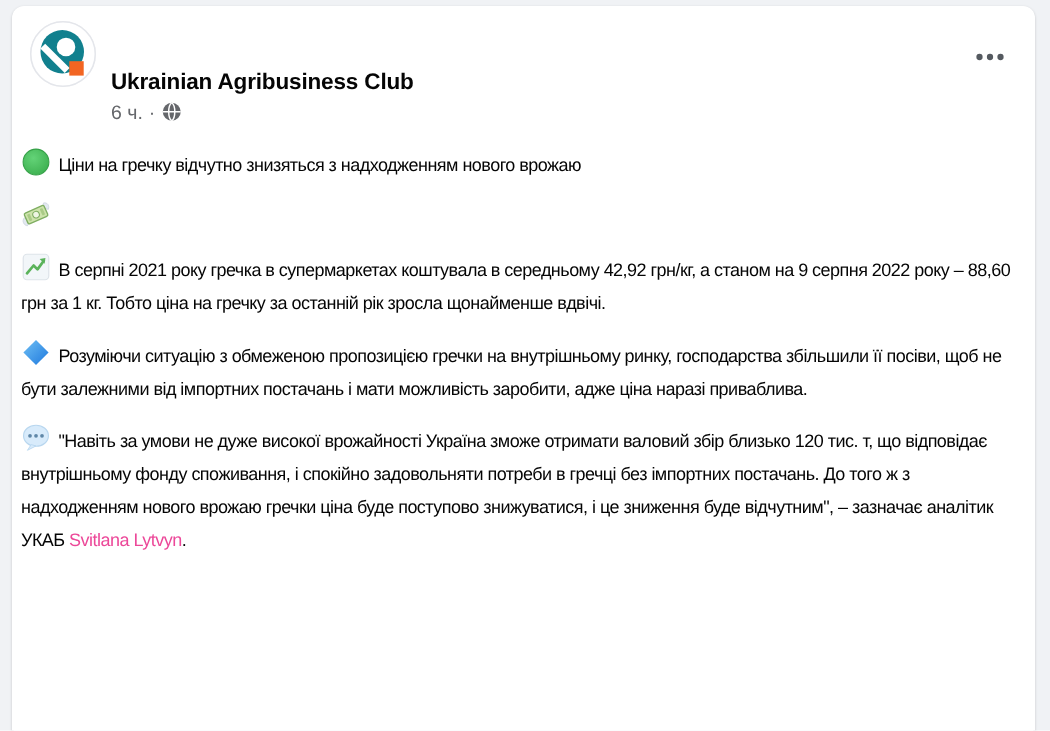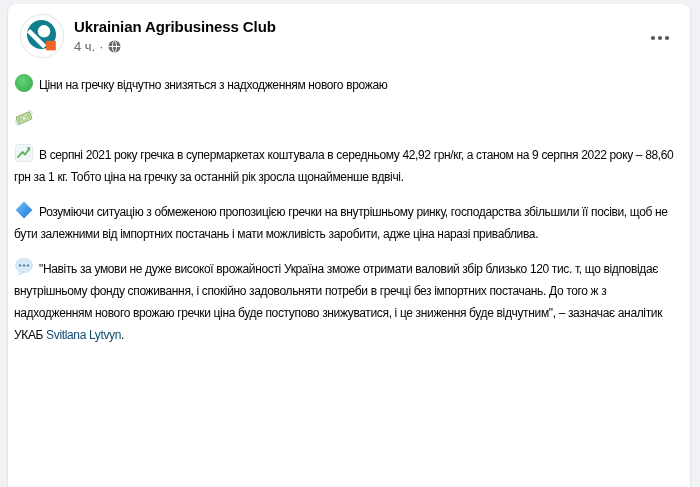--- a/index.html
+++ b/index.html
@@ -20,21 +20,21 @@
     padding:10px 14px 0 12px;
   }
   .avatar {
     width:44px; height:44px; border-radius:50%;
     flex:0 0 44px; cursor:pointer;
     box-shadow:inset 0 0 0 1px rgba(0,0,0,.06);
   }
   .header-meta { margin-left:10px; flex:1 1 auto; padding-top:3px; }
   .page-name {
     font-size:15px; line-height:19px; font-weight:700; color:#050505;
-    cursor:pointer; letter-spacing:-0.1px;
+    cursor:pointer; letter-spacing:-0.1px;margin-top:28px;
   }
   .post-sub {
     margin-top:2px; font-size:13px; line-height:17px; color:#65676b;
     display:flex; align-items:center;
   }
   .post-sub .sep { margin:0 4px; }
   .globe { display:inline-flex; align-items:center; }
   .more-btn {
     margin-left:auto; margin-top:8px; width:32px; height:32px;
     display:flex; align-items:center; justify-content:center;
@@ -45,41 +45,41 @@
     font-size:12px; line-height:22px; letter-spacing:-0.35px;
     color:#050505;
   }
   .para { margin:0 0 12px 0; }
   .para:last-child { margin-bottom:0; }
   .emo {
     display:inline-block; width:20px; height:20px;
     vertical-align:-4px; margin-right:5px;
   }
   .emo svg { display:block; }
-  a.profile-link { color:#0c4a6e; text-decoration:none; cursor:pointer; }
+  a.profile-link { color:#ec4899; text-decoration:none; cursor:pointer; }
 </style>
 </head>
 <body>
 
 <div class="card">
 
   <div class="post-header">
     <div class="avatar">
       <svg width="44" height="44" viewBox="0 0 44 44">
         <circle cx="22" cy="22" r="21.5" fill="#ffffff" stroke="#e4e6eb" stroke-width="1"></circle>
         <circle cx="21.5" cy="20.5" r="14.5" fill="#11808e"></circle>
         <rect x="5" y="22.5" width="23" height="4.6" transform="rotate(45 16.5 25)" fill="#ffffff"></rect>
         <circle cx="24" cy="17.3" r="6.2" fill="#ffffff"></circle>
         <rect x="26.2" y="26.8" width="9.6" height="9.6" fill="#f26522"></rect>
       </svg>
     </div>
     <div class="header-meta">
       <div class="page-name">Ukrainian Agribusiness Club</div>
       <div class="post-sub">
-        <span>4 ч.</span>
+        <span>6 ч.</span>
         <span class="sep">·</span>
         <span class="globe">
           <svg width="13" height="13" viewBox="0 0 13 13">
             <circle cx="6.5" cy="6.5" r="6" fill="#65676b"></circle>
             <path d="M0.5 6.5 H12.5 M6.5 0.5 C9.2 2.4 9.2 10.6 6.5 12.5 M6.5 0.5 C3.8 2.4 3.8 10.6 6.5 12.5" stroke="#ffffff" stroke-width="1" fill="none"></path>
           </svg>
         </span>
       </div>
     </div>
     <div class="more-btn">

